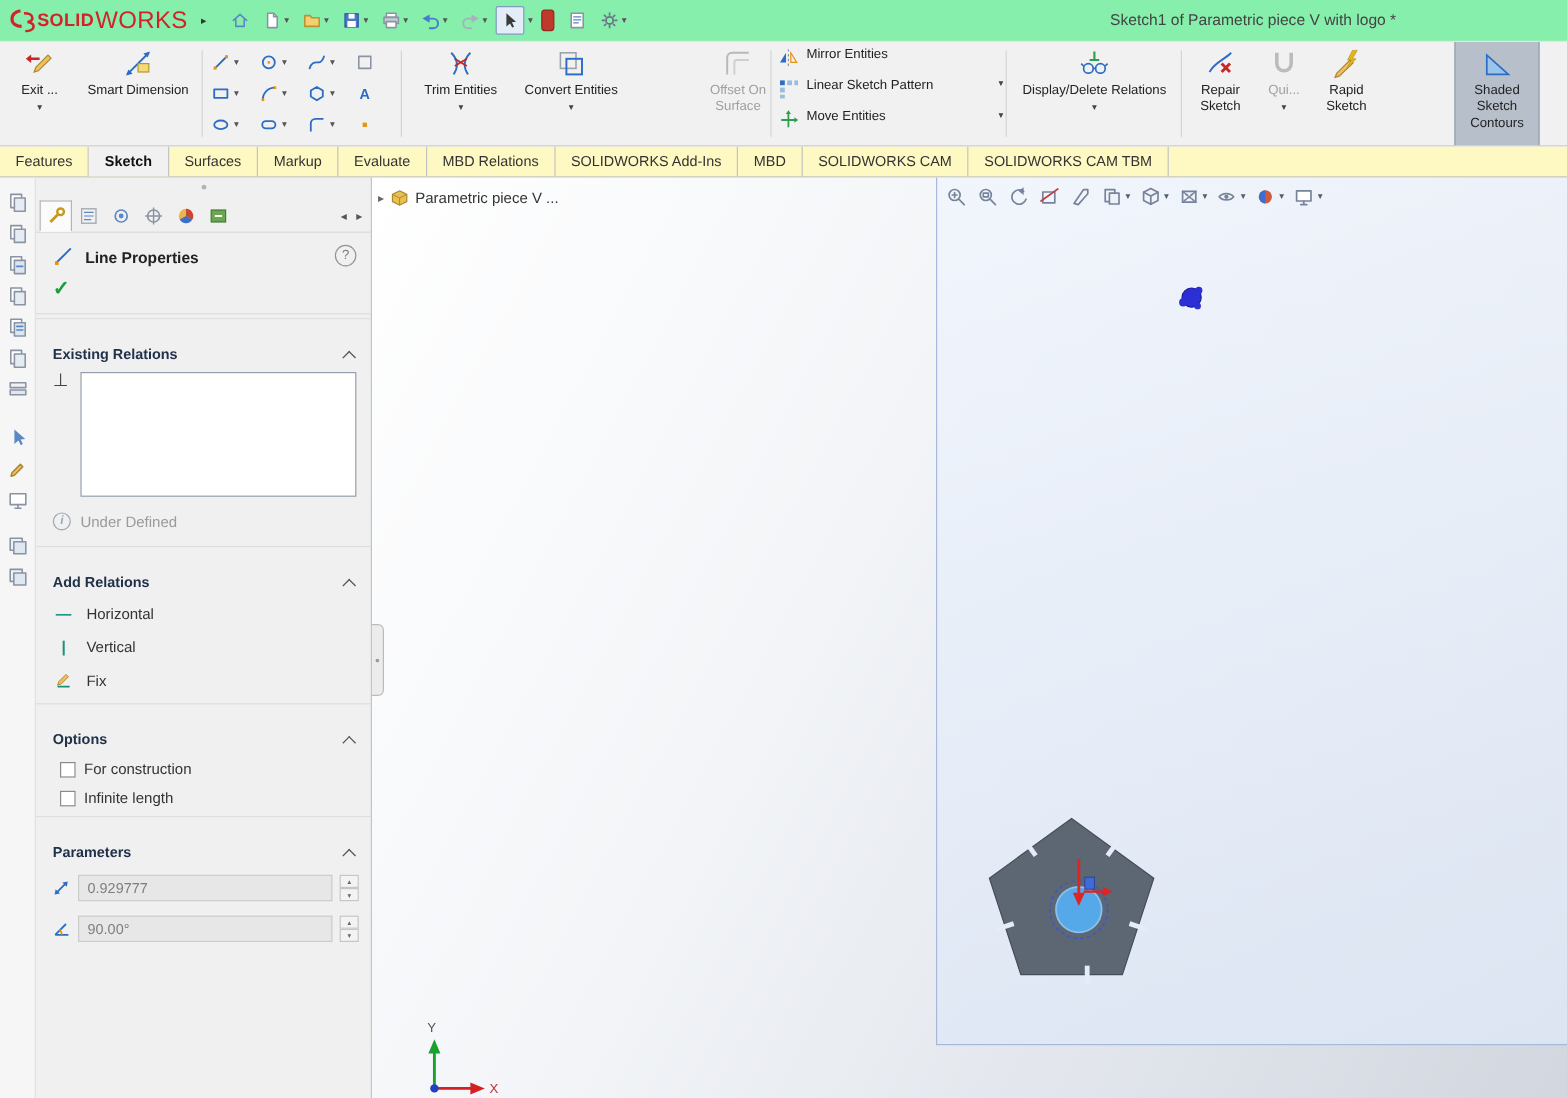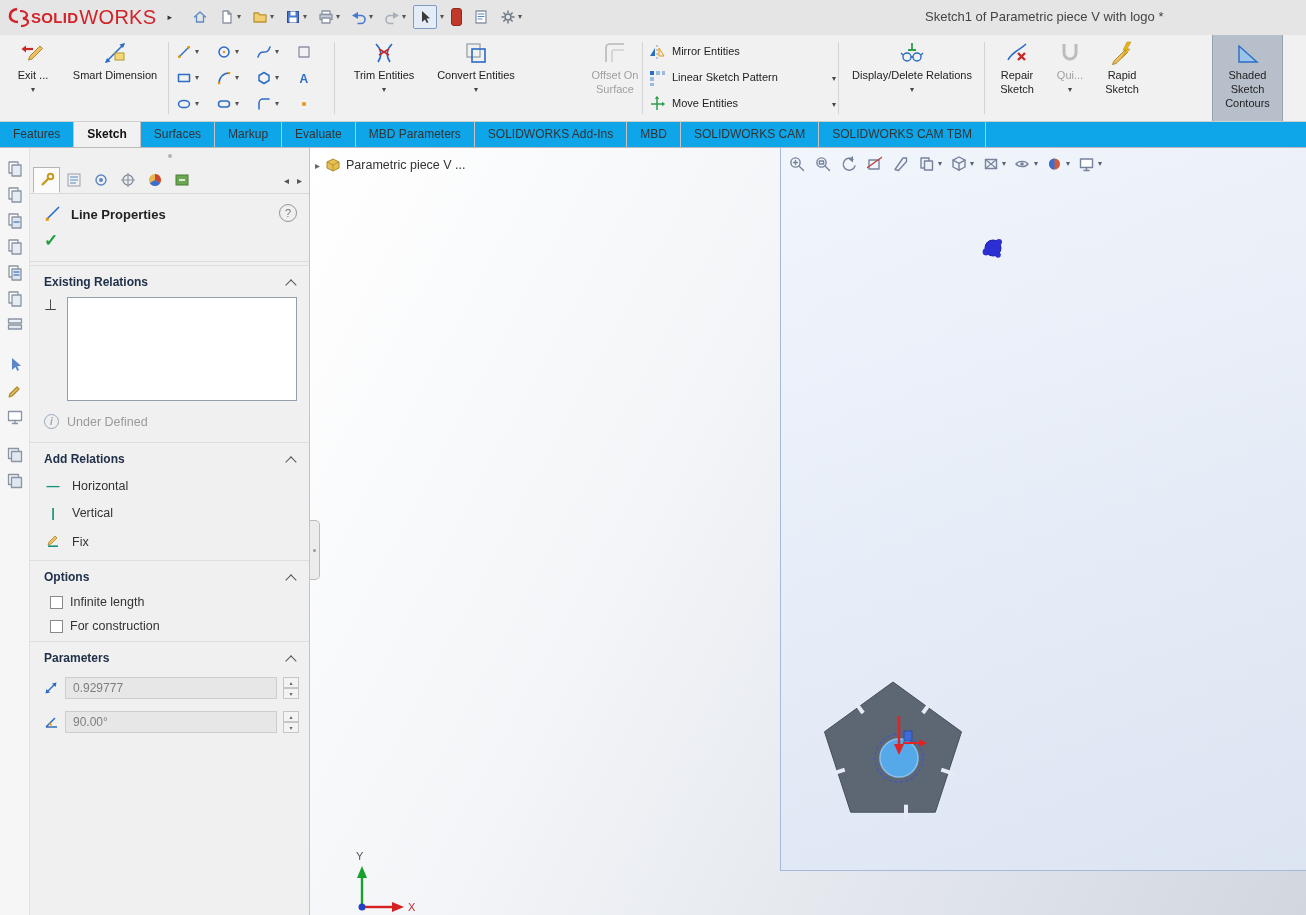--- a/index.html
+++ b/index.html
@@ -1,20 +1,20 @@
 <!DOCTYPE html>
 <html><head>
 <meta charset="utf-8">
 <style>
   html,body{margin:0;padding:0}
   body{width:1306px;height:915px;overflow:hidden;background:#fff;
        font-family:"Liberation Sans",sans-serif;font-size:12px;color:#333;position:relative}
 
   
-  .titlebar{height:34px;background:#e5e5e5;border-bottom:1px solid #e4e4e4;display:flex;align-items:center;padding:0 8px;position:relative}
+  .titlebar{height:34px;background:#86efac;border-bottom:1px solid #e4e4e4;display:flex;align-items:center;padding:0 8px;position:relative}
   .logo{display:flex;align-items:center;gap:1px}
   .logo-solid{color:#d2232a;font-weight:bold;font-size:15px;letter-spacing:.3px}
   .logo-works{color:#d2232a;font-size:20px;letter-spacing:.3px}
   .logo-expander{color:#333;font-size:9px;margin-left:10px}
   .qat{display:flex;align-items:center;gap:3px;margin-left:16px}
   .qbtn{display:flex;align-items:center;gap:2px;padding:3px 3px;border:1px solid transparent;border-radius:2px}
   .qbtn.pressed{border:1px solid #7d9cc0;background:#e4ecf7}
   .drop{font-size:8px;color:#555;line-height:1}
   .reddev{width:9px;height:16px;background:#c0392b;border-radius:3px;border:1px solid #8f281d}
   .doc-title{position:absolute;left:925px;top:0;height:34px;line-height:34px;font-size:13px;color:#444;white-space:nowrap}
@@ -24,26 +24,26 @@
   .rsep{position:absolute;top:7px;bottom:7px;width:1px;background:#d4d4d4}
   .rbtn{position:absolute;top:3px;height:80px;display:flex;flex-direction:column;align-items:center}
   .rbtn .ric{height:30px;display:flex;align-items:center}
   .rlb{font-size:11px;color:#222;text-align:center;line-height:1.25;margin-top:1px;white-space:pre-line}
   .rbtn .rdrop{margin-top:2px;font-size:8px;color:#444}
   .rbtn.disabled .rlb{color:#9f9f9f}
   .rbtn.selected{top:0;height:86px;background:#b7bfca;border-left:1px solid #97a1af;border-right:1px solid #97a1af;padding-top:3px;box-sizing:border-box}
   .sketchgrid{position:absolute;left:172px;top:4px;display:grid;grid-template-columns:repeat(4,40px);grid-auto-rows:26px}
   .sgcell{display:flex;align-items:center;gap:3px;padding-left:4px}
   .mgroup{position:absolute;left:648px;top:4px;width:188px}
-  .mrow{display:flex;align-items:center;height:26px;gap:6px}
+  .mrow{display:flex;height:26px;gap:6px}
   .mrow .rlb{margin:0;white-space:nowrap}
   .mrow .rdrop{margin-left:auto;font-size:8px;color:#444}
 
   
-  .tabbar{height:25px;background:#0ea5e9;display:flex;border-bottom:1px solid #b9b9b9}
+  .tabbar{height:25px;background:#fef9c3;display:flex;border-bottom:1px solid #b9b9b9}
   .tab{padding:0 13px;line-height:24px;font-size:12px;color:#333;border-right:1px solid #c3c3c3;white-space:nowrap}
   .tab.active{background:#f1f1f1;font-weight:bold;color:#111}
   .tabfill{flex:1}
 
   
   .main{display:flex;height:769px}
   .leftstrip{width:30px;background:#f6f6f6;border-right:1px solid #e2e2e2;display:flex;flex-direction:column;align-items:center;padding-top:12px;gap:8px;box-sizing:border-box}
 
   
   .panel{width:280px;background:#f0f0f0;border-right:1px solid #c4c4c4;position:relative;display:flex;flex-direction:column;box-sizing:border-box}
@@ -51,21 +51,21 @@
   .pgrip i{width:4px;height:4px;border-radius:50%;background:#b3b3b3}
   .ptabs{height:30px;display:flex;align-items:flex-end;padding:0 3px;border-bottom:1px solid #dadada}
   .ptab{width:27px;height:26px;display:flex;align-items:center;justify-content:center;border:1px solid transparent;box-sizing:border-box}
   .ptab.active{background:#fbfbfb;border:1px solid #b5b5b5;border-bottom-color:#fbfbfb}
   .pnav{margin-left:auto;display:flex;gap:8px;color:#555;font-size:10px;align-items:center;padding:0 4px 7px 0}
   .phead{display:flex;align-items:flex-end;gap:9px;padding:10px 12px 4px 14px}
   .phead .ttl{font-weight:bold;font-size:13px;color:#222;flex:1}
   .help{width:16px;height:16px;border:1px solid #949494;border-radius:50%;color:#777;font-size:11px;display:flex;align-items:center;justify-content:center}
   .okrow{padding:4px 14px 10px;border-bottom:1px solid #dcdcdc}
   .okmark{color:#1d9e3c;font-size:17px;font-weight:bold}
-  .sechead{display:flex;align-items:center;padding:9px 14px 6px;margin-top:3px;border-top:1px solid #dedede}
+  .sechead{display:flex;align-items:center;padding:22px 14px 6px;margin-top:3px;border-top:1px solid #dedede}
   .sechead:first-of-type{border-top:none}
   .sechead .t{font-weight:bold;font-size:12px;color:#21314a;flex:1}
   .chev{width:7px;height:7px;border-right:1.6px solid #555;border-bottom:1.6px solid #555;display:inline-block}
   .chev.up{transform:rotate(-135deg);margin-top:5px}
   .chev.down{transform:rotate(45deg);margin-bottom:3px}
   .relrow{display:flex;gap:8px;padding:2px 12px 4px 14px}
   .perp{color:#444;font-size:15px;width:15px;line-height:1}
   .listbox{flex:1;height:102px;background:#fff;border:1px solid #939dab}
   .statusrow{display:flex;align-items:center;gap:8px;padding:9px 14px 10px;color:#9a9a9a;font-size:12.5px}
   .inficon{width:15px;height:15px;border:1.4px solid #9aa8b8;border-radius:50%;color:#9aa8b8;font-size:10px;font-style:italic;font-weight:bold;display:flex;align-items:center;justify-content:center;box-sizing:border-box}
@@ -417,21 +417,21 @@
     <div class="rlb">Shaded Sketch Contours</div>
   </div>
 </div>
 
 <div class="tabbar">
   <div class="tab">Features</div>
   <div class="tab active">Sketch</div>
   <div class="tab">Surfaces</div>
   <div class="tab">Markup</div>
   <div class="tab">Evaluate</div>
-  <div class="tab">MBD Parameters</div>
+  <div class="tab">MBD Relations</div>
   <div class="tab">SOLIDWORKS Add-Ins</div>
   <div class="tab">MBD</div>
   <div class="tab">SOLIDWORKS CAM</div>
   <div class="tab">SOLIDWORKS CAM TBM</div>
   <div class="tabfill"></div>
 </div>
 
 <div class="main">
 
   <div class="leftstrip">
@@ -577,25 +577,25 @@
           </svg></span>
       <span>Fix</span>
     </div>
 
     <div class="sechead">
       <span class="t">Options</span>
       <span class="chev up"></span>
     </div>
     <div class="cbrow">
       <span class="cbox"></span>
-      <span>Infinite length</span>
+      <span>For construction</span>
     </div>
     <div class="cbrow">
       <span class="cbox"></span>
-      <span>For construction</span>
+      <span>Infinite length</span>
     </div>
 
     <div class="sechead">
       <span class="t">Parameters</span>
       <span class="chev up"></span>
     </div>
     <div class="paramrow">
       <svg width="16" height="16" viewBox="0 0 16 16">
           <path d="M4 12L12 4" stroke="#2b6cc4" stroke-width="1.5" fill="none"></path>
           <polygon points="2.5,13.5 7,12.6 3.4,9" fill="#2b6cc4"></polygon>

